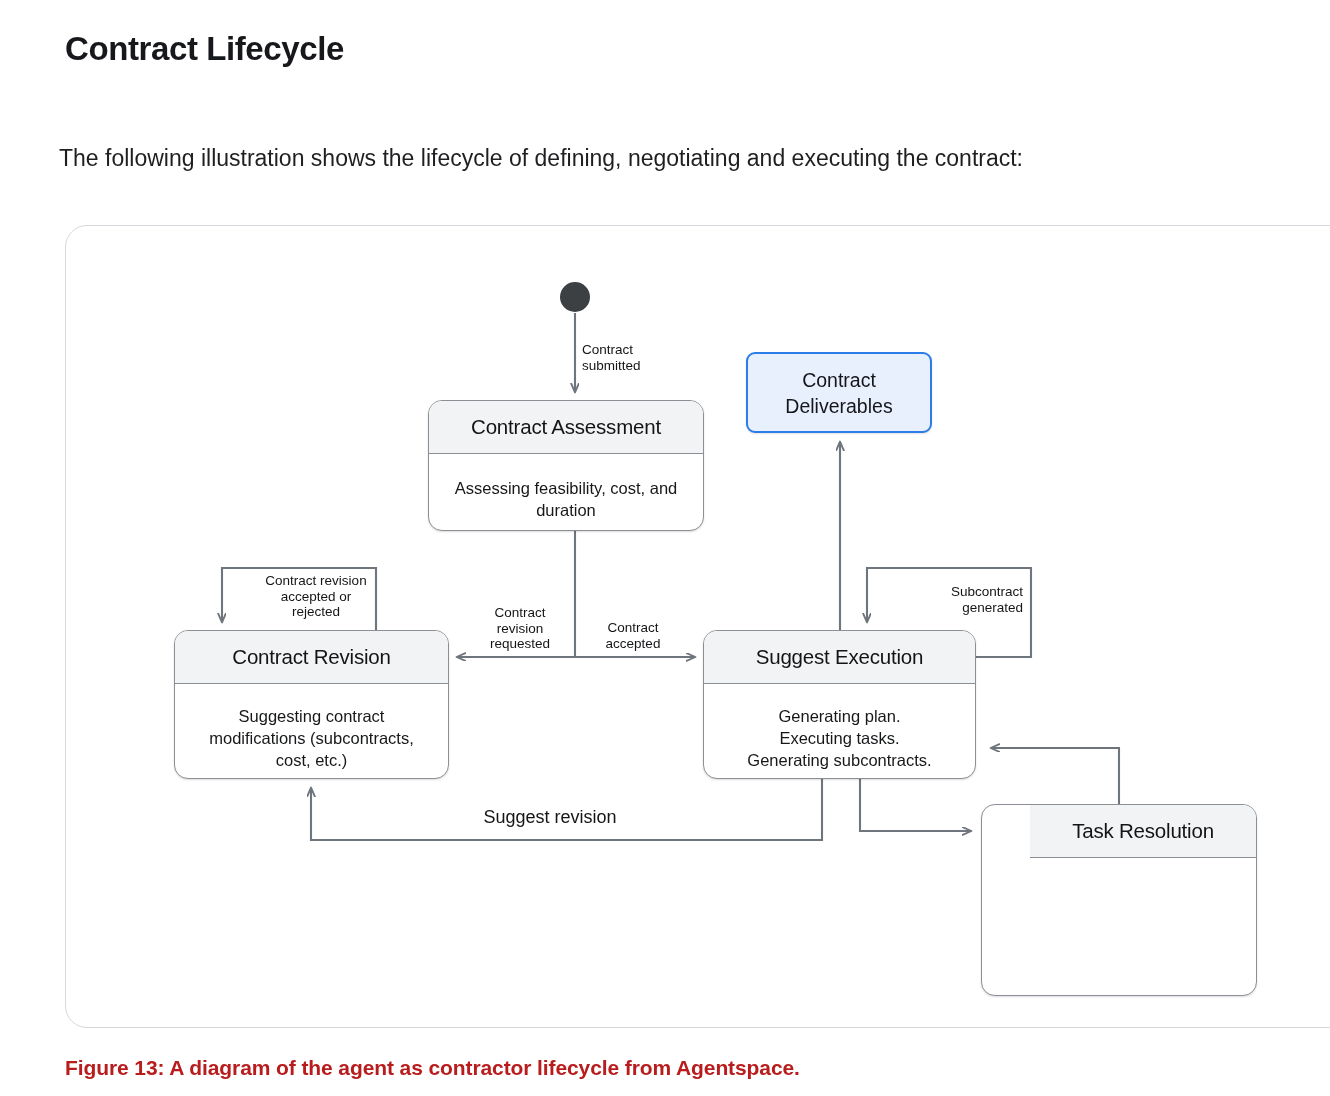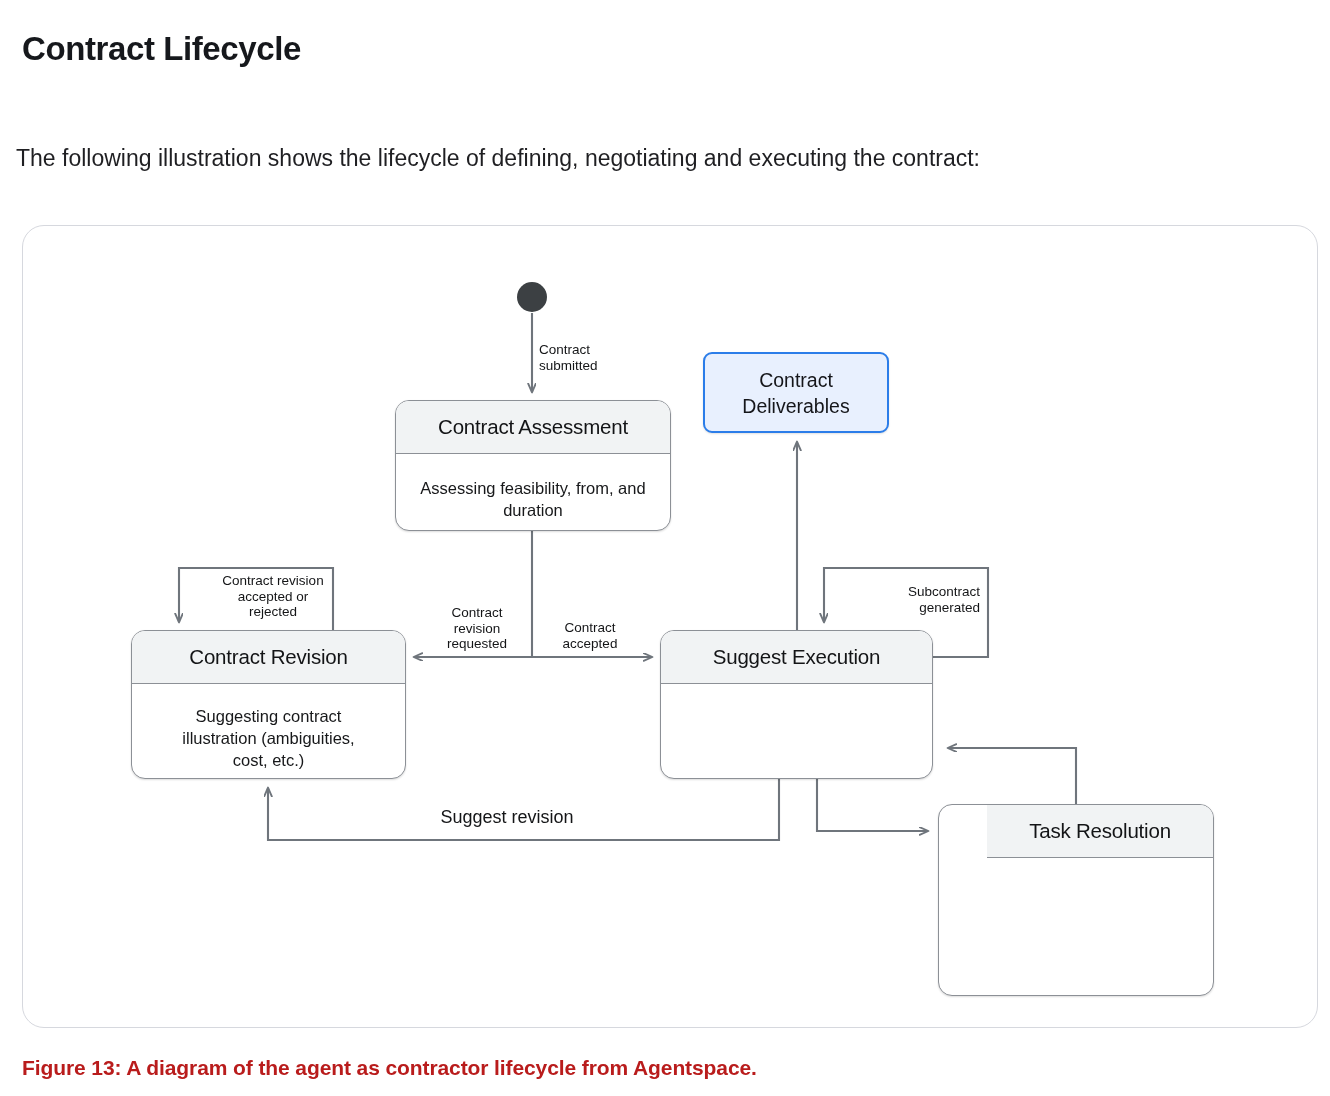--- a/index.html
+++ b/index.html
@@ -3,21 +3,21 @@
 <meta charset="utf-8">
 <style>
   html,body{margin:0;padding:0;background:#ffffff;}
   body{
     width:1330px;height:1096px;
     font-family:"Liberation Sans","DejaVu Sans",sans-serif;
     color:#1f1f1f;
     -webkit-font-smoothing:antialiased;
     overflow:hidden;
   }
-  .page{position:relative;width:1062px;height:1096px;}
+  .page{position:relative;width:1062px;height:1096px;margin-left:43px;}
 
   .page-title{
     position:absolute;left:22px;top:8px;
     font-size:33px;font-weight:bold;letter-spacing:-0.4px;
     color:#16181c;
   }
   .intro{
     position:absolute;left:16px;top:112px;width:1230px;
     font-size:23px;line-height:46px;color:#1f1f22;font-weight:400;
   }
@@ -51,21 +51,21 @@
     font-size:20.5px;color:#131416;letter-spacing:-.2px;
     height:52px;
   }
   .node .body{
     display:flex;align-items:center;justify-content:center;
     text-align:center;font-size:16.5px;line-height:22px;color:#17181a;
     padding:6px 10px;height:calc(100% - 52px);
     white-space:pre-line;
   }
 
-  #node-assessment{left:395px;top:400px;width:276px;height:131px;}
+  #node-assessment{left:385px;top:400px;width:276px;height:131px;}
   #node-revision{left:131px;top:630px;width:275px;height:149px;}
   #node-execution{left:660px;top:630px;width:273px;height:149px;}
   #node-task{left:938px;top:804px;width:276px;height:192px;padding-left:48px;}
   #node-task .body{font-size:16.5px;line-height:21px;}
 
   #node-deliverables{
     position:absolute;left:703px;top:352px;width:186px;height:81px;
     box-sizing:border-box;
     border:2px solid #2b7de9;border-radius:9px;
     background:#e8f0fe;
@@ -125,38 +125,41 @@
       <path d="M779,779 L779,840 L268,840 L268,788" marker-end="url(#ah)"></path>
 
       <path d="M817,779 L817,831 L928,831" marker-end="url(#ah)"></path>
 
       <path d="M1076,804 L1076,748 L948,748" marker-end="url(#ah)"></path>
     </g>
   </svg>
 
   <div class="node" id="node-assessment">
     <div class="hdr">Contract Assessment</div>
-    <div class="body">Assessing feasibility, from, and
+    <div class="body">Assessing feasibility, cost, and
 duration</div>
   </div>
 
   <div id="node-deliverables">
     <span>Contract
 Deliverables</span>
   </div>
 
   <div class="node" id="node-revision">
     <div class="hdr">Contract Revision</div>
     <div class="body">Suggesting contract
-illustration (ambiguities,
+modifications (subcontracts,
 cost, etc.)</div>
   </div>
 
   <div class="node" id="node-execution">
     <div class="hdr">Suggest Execution</div>
+    <div class="body">Generating plan.
+Executing tasks.
+Generating subcontracts.</div>
   </div>
 
   <div class="node" id="node-task">
     <div class="hdr">Task Resolution</div>
   </div>
 
   <div class="lbl" id="lbl-submitted">Contract
 submitted</div>
   <div class="lbl" id="lbl-revision-loop">Contract revision
 accepted or

